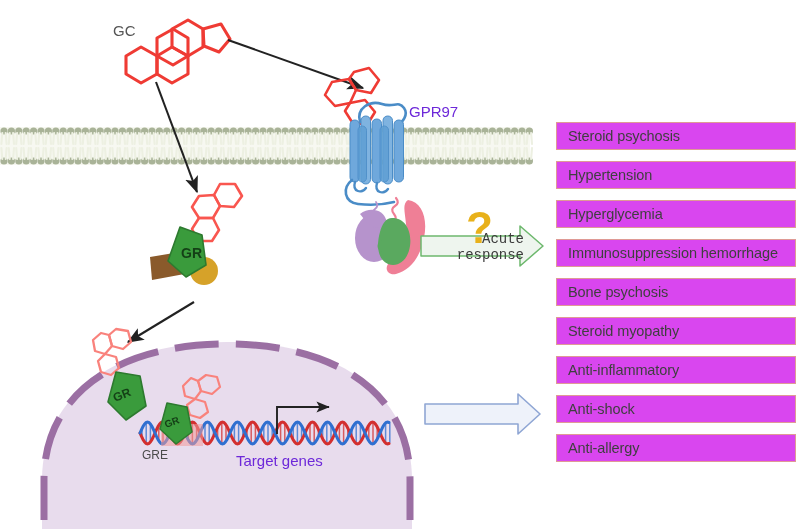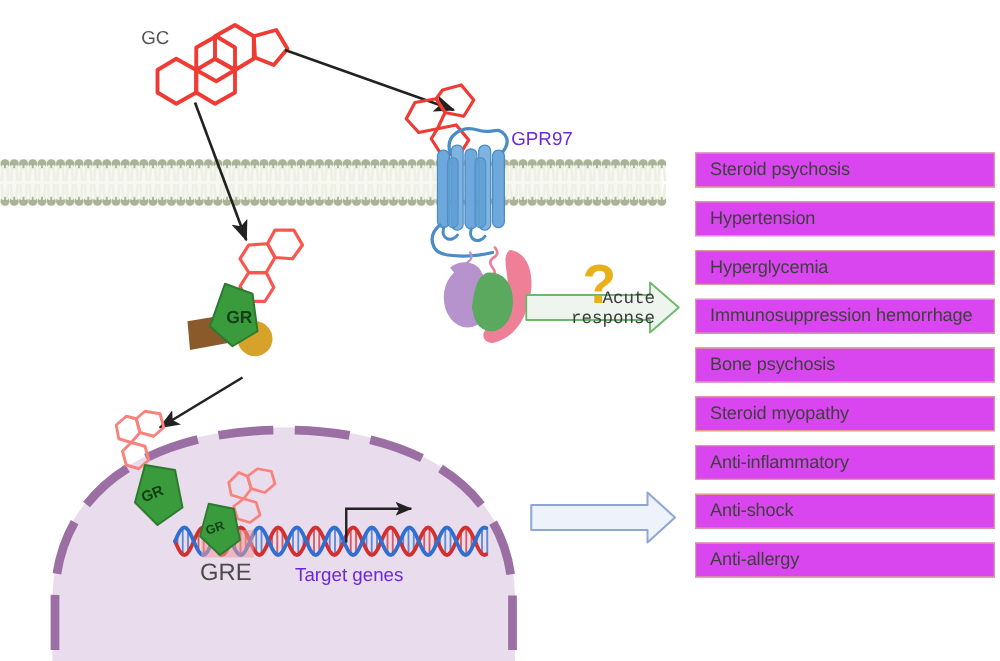--- a/index.html
+++ b/index.html
@@ -18,21 +18,21 @@
 
   
   .lbl {
     position: absolute;
     color: #4a4a4a;
     font-family: "Liberation Sans", sans-serif;
     white-space: nowrap;
   }
   #gc-label      { left: 113px; top: 22px;  font-size: 15px; color: #555; }
   #gpr97-label   { left: 409px; top: 103px; font-size: 15px; color: #6d28d9; }
-  #gre-label     { left: 160px; top: 448px; font-size: 19px; color: #4a4a4a; }
+  #gre-label     { left: 142px; top: 448px; font-size: 12px; color: #4a4a4a; }
   #targetgenes-label { left: 236px; top: 452px; font-size: 15px; color: #6d28d9; }
 
   
   #outcome-list {
     position: absolute;
     left: 556px; top: 122px;
     width: 240px;
   }
   .outcome-box {
     height: 28px;

